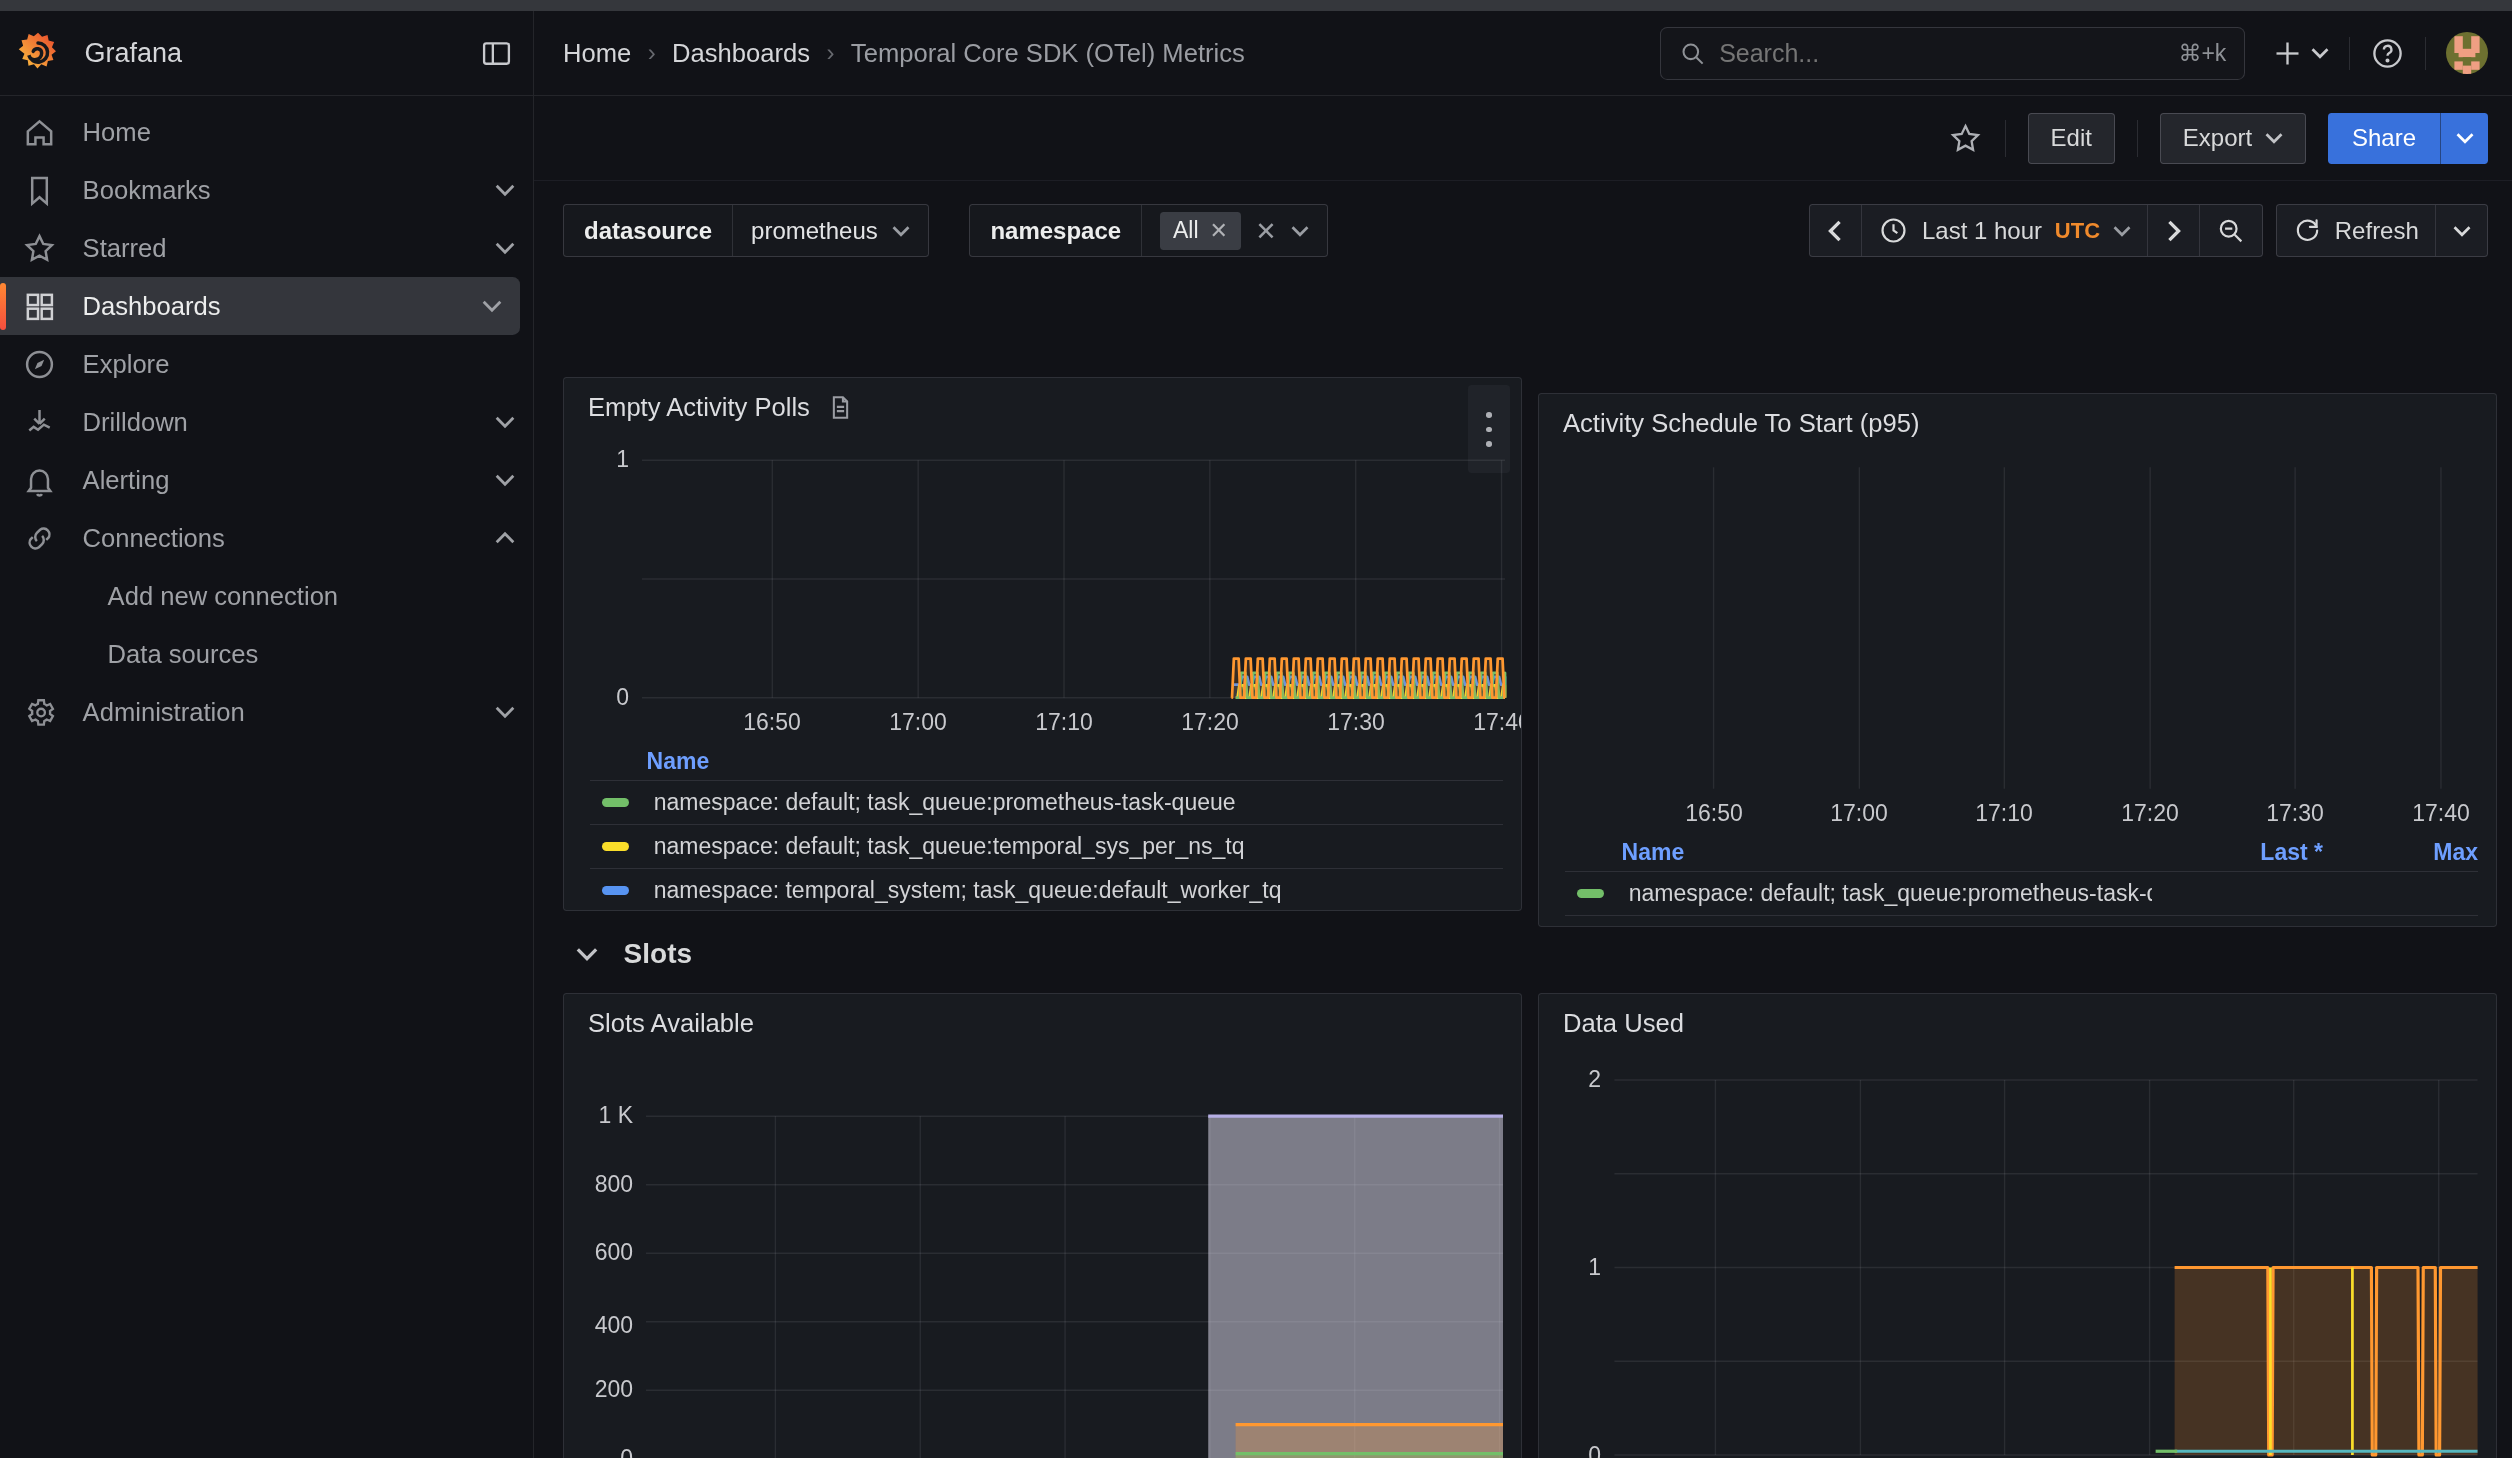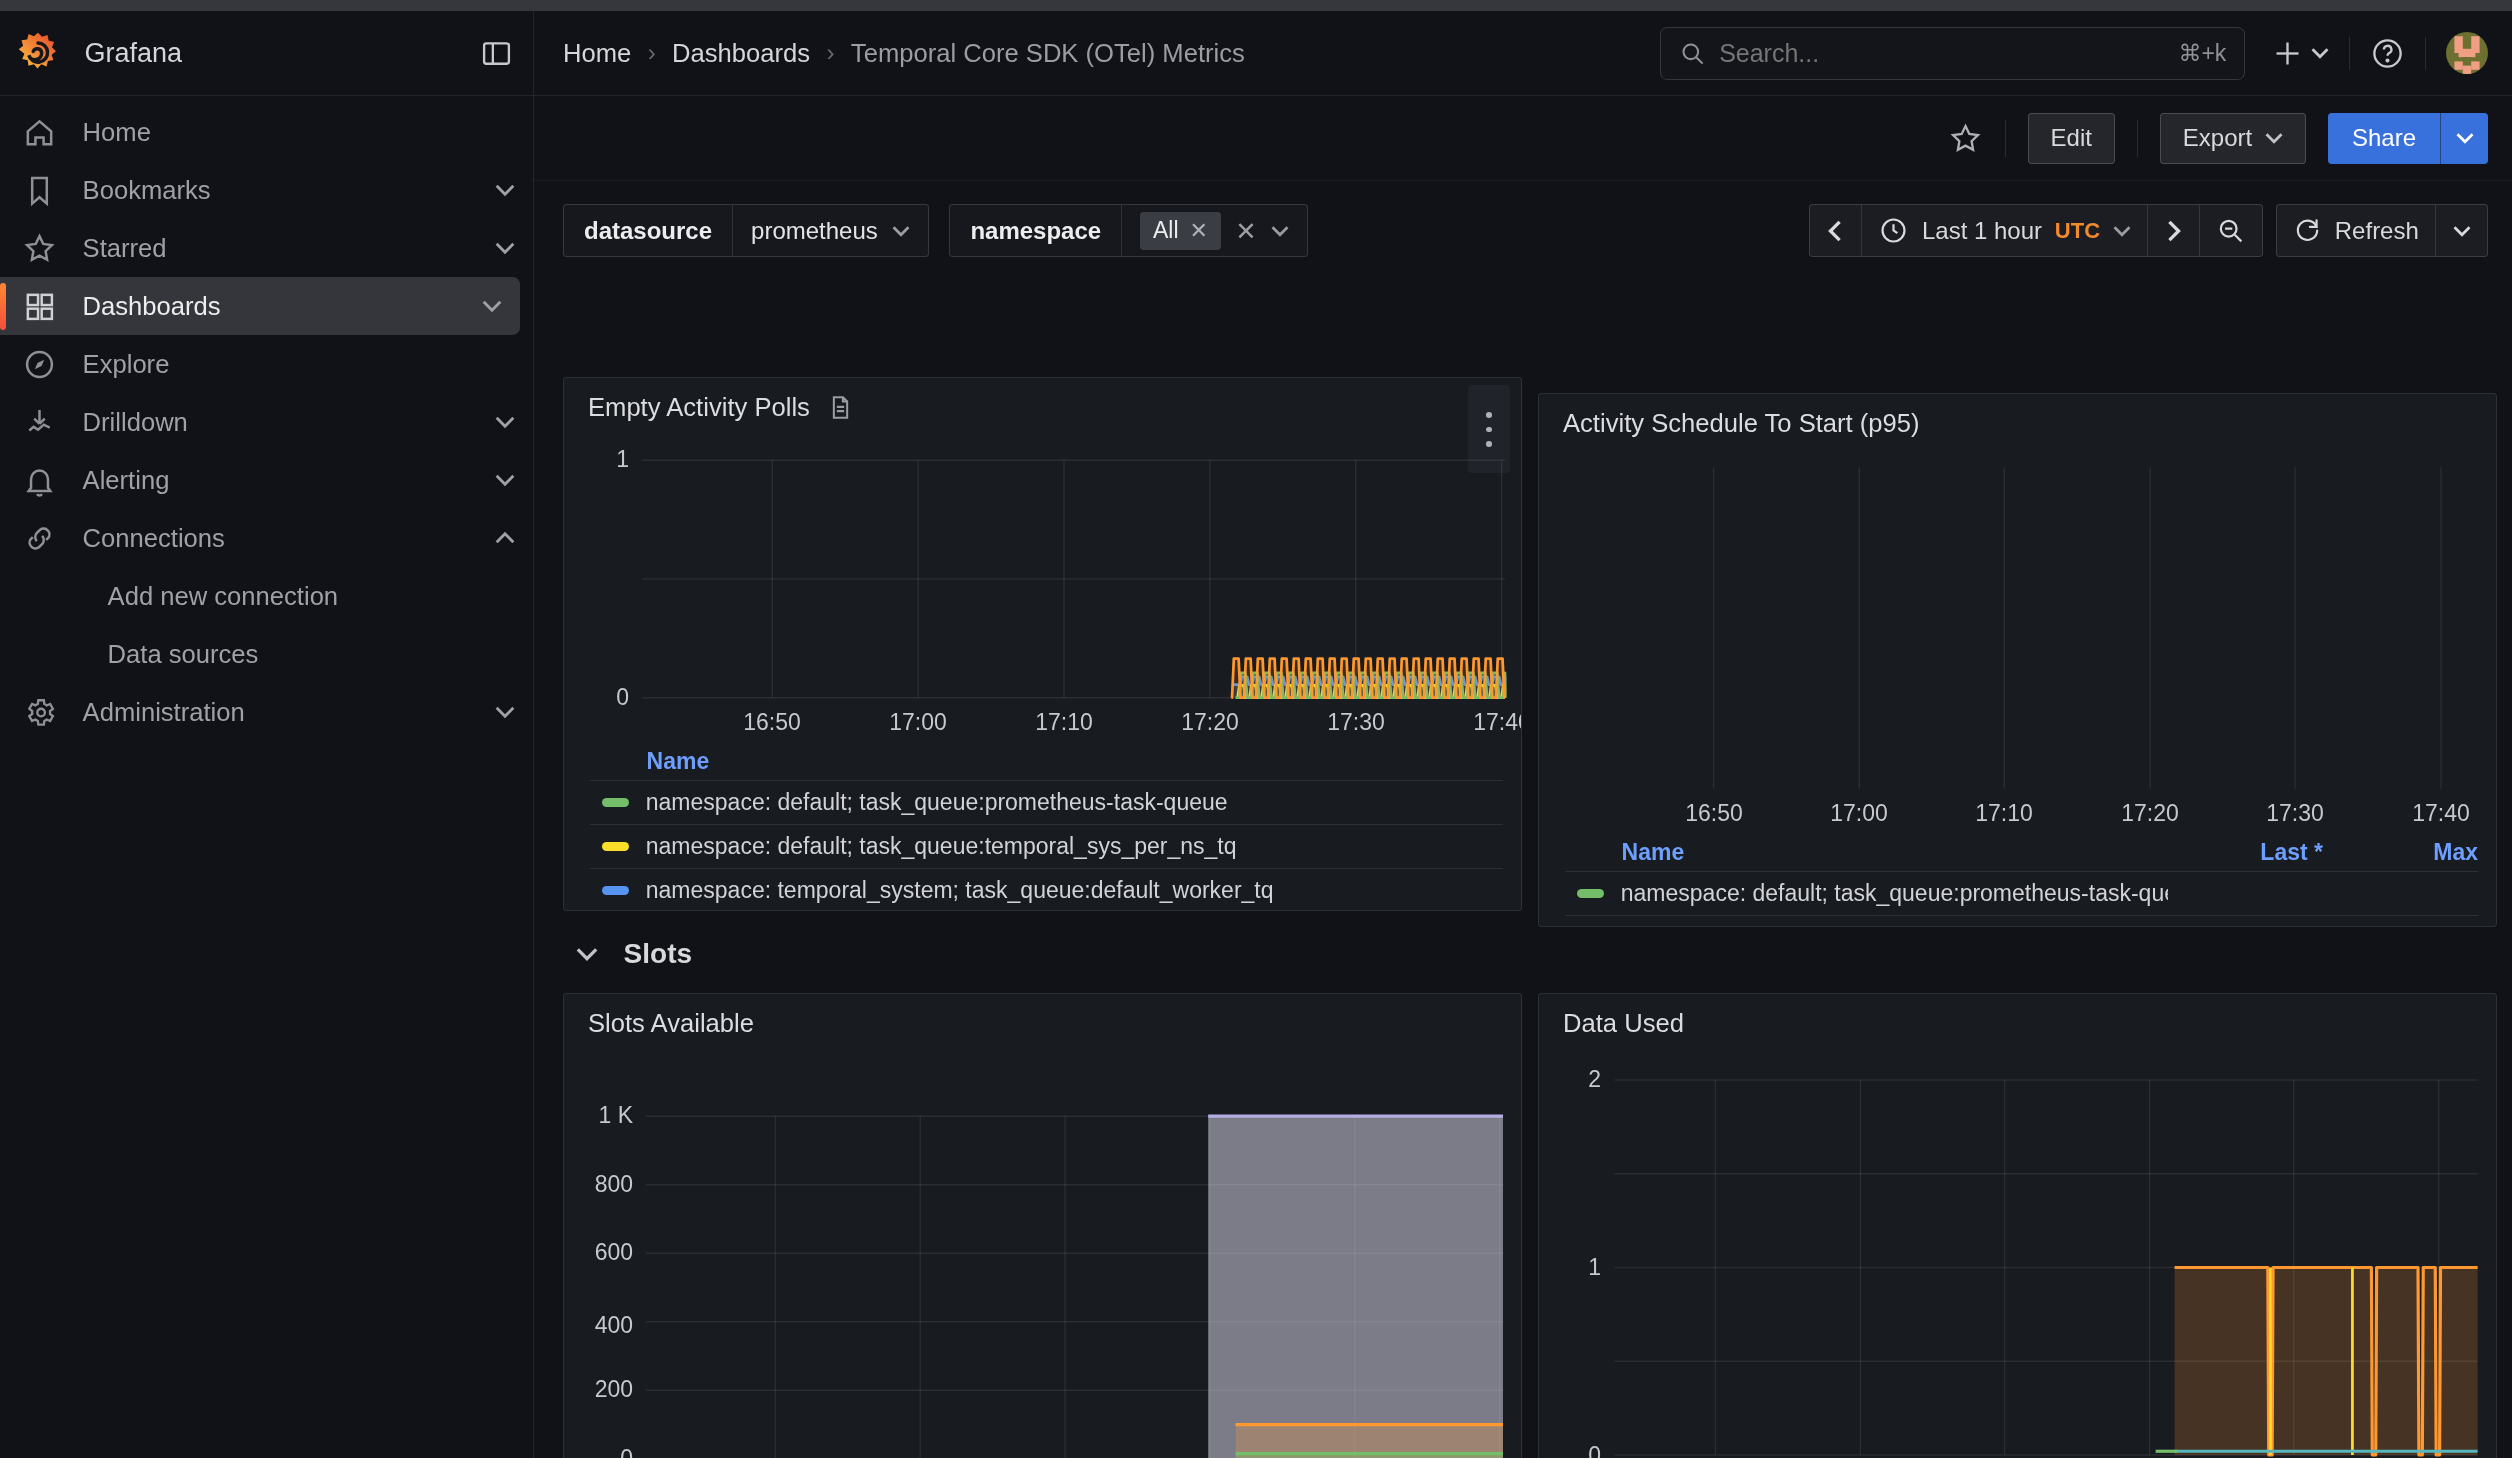--- a/index.html
+++ b/index.html
@@ -64,21 +64,21 @@
     border-radius:3.7px; font-size:24px; font-weight:500; cursor:pointer; white-space:nowrap; }
   .btn-secondary { background:#24262c; border:0.9px solid rgba(204,204,220,0.22); color:#d8d9da; }
   .btn-chev { color:#c2c3c7; }
   .share-split { display:flex; align-items:stretch; height:51px; cursor:pointer; }
   .share-main { background:#3871dc; color:#ffffff; font-size:24px; font-weight:500;
     display:flex; align-items:center; padding:0 24px; border-radius:3.7px 0 0 3.7px; }
   .share-caret { background:#3871dc; width:48px; display:flex; align-items:center; justify-content:center;
     border-left:0.9px solid rgba(17,18,23,0.45); border-radius:0 3.7px 3.7px 0; color:#fff; }
 
   .submenu-row { height:99px; display:flex; align-items:center; padding:0 24px 0 29px; }
-  .filters { display:flex; align-items:center; gap:20px; flex:1; }
+  .filters { display:flex; align-items:center; gap:40px; flex:1; }
   .var-group { display:flex; align-items:stretch; height:53px;
     border:0.9px solid rgba(204,204,220,0.18); border-radius:3.7px; background:#16181d; }
   .var-label { display:flex; align-items:center; padding:0 20px; font-size:24px; font-weight:700;
     color:#eceded; border-right:0.9px solid rgba(204,204,220,0.14); }
   .var-value { display:flex; align-items:center; gap:14.6px; padding:0 18px; font-size:24px; color:#e3e4e6; cursor:pointer; }
   .chip { display:inline-flex; align-items:center; gap:11px; background:#3a3d44; border-radius:3.7px;
     padding:5.5px 12.8px; font-size:23px; color:#eceded; }
   .chip .x { color:#b0b2b6; font-size:22px; cursor:pointer; }
   .muted-x { color:#9a9da3; font-size:25.6px; cursor:pointer; }
 
@@ -117,21 +117,21 @@
     font-size:23px; color:#c8c9cd; }
   .xtick { position:absolute; top:calc(100% + 11px); transform:translateX(-50%); font-size:23px;
     color:#c8c9cd; white-space:nowrap; }
 
   .legend { position:absolute; left:25.6px; }
   .lg-head { display:flex; align-items:center; height:37px; font-size:23px; font-weight:600;
     color:#6e9fff; padding-left:57px; }
   .lg-name-h { flex:1; cursor:pointer; }
   .lg-col { width:155px; text-align:right; cursor:pointer; }
   .lg-row { display:flex; align-items:center; height:44px; border-top:0.9px solid rgba(204,204,220,0.12);
-    font-size:23px; color:#d2d3d6; padding-left:12.8px; }
+    font-size:23px; color:#d2d3d6; padding-left:12.8px;gap:8px; }
   .pill { width:27px; height:8.2px; border-radius:4.6px; margin-right:16.4px; flex:none; }
   .lg-series { flex:1; white-space:nowrap; overflow:hidden; cursor:pointer; }
   .lg-cell { width:155px; text-align:right; }
 </style>
 </head>
 <body>
 
 <div id="root">
   <div class="top-strip"></div>
 

